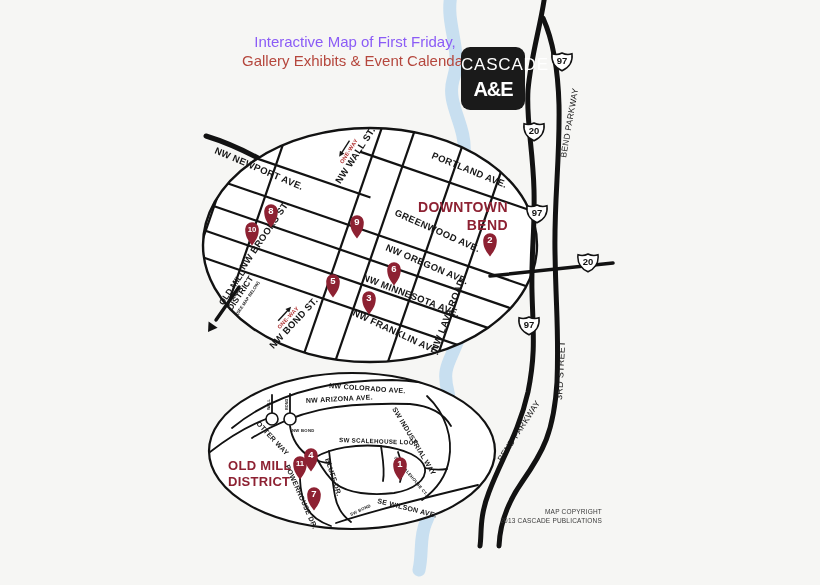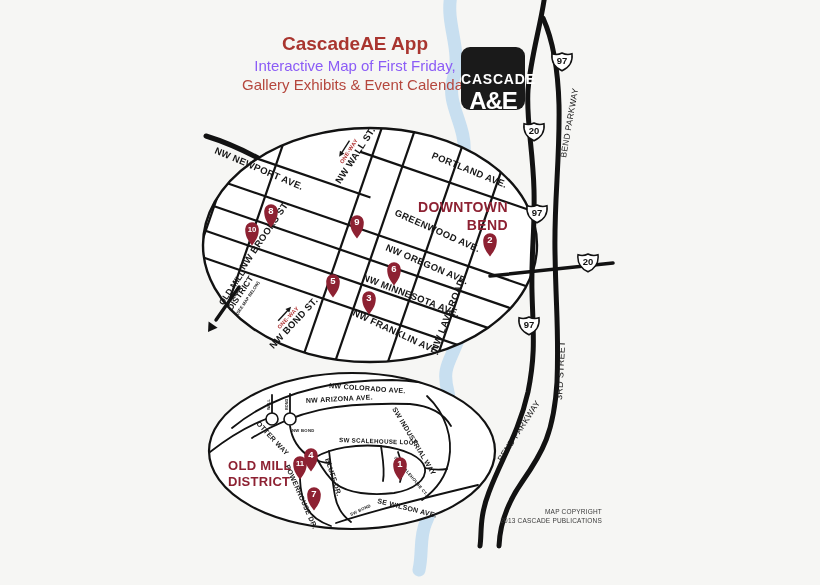--- a/index.html
+++ b/index.html
@@ -7,22 +7,22 @@
          font-family:"Liberation Sans",sans-serif;}
   .map-svg{position:absolute;left:0;top:0;}
   svg text{font-family:"Liberation Sans",sans-serif;}
   .header{position:absolute;left:160px;top:32px;width:390px;text-align:center;}
   .header .h1{font-size:16px;line-height:21px;}
   .header .h2{font-size:19px;line-height:24px;font-weight:bold;}
   .header .h3{font-size:15px;line-height:19px;}
   .header .h4{font-size:15px;line-height:19px;}
   .logo{position:absolute;left:461px;top:47px;width:64px;height:63px;background:#1a1a1a;
         border-radius:9px;color:#fff;text-align:center;}
-  .logo .l1{font-size:14px;font-weight:bold;letter-spacing:.8px;margin-top:24px;}
-  .logo .l2{font-size:24px;font-weight:bold;letter-spacing:-1px;line-height:28px;}
+  .logo .l1{font-size:17px;font-weight:normal;letter-spacing:.8px;margin-top:8px;}
+  .logo .l2{font-size:20px;font-weight:bold;letter-spacing:-1px;line-height:28px;}
   .copyright{position:absolute;right:218px;top:507px;text-align:right;font-size:6.5px;
              line-height:9px;color:#3a3a3a;letter-spacing:.2px;}
 </style>
 </head>
 <body>
 
 <div class="stage" style="background: rgb(246, 246, 244);">
 
   <svg class="map-svg" id="mapSvg" width="820" height="585" viewBox="0 0 820 585">
       <defs>
@@ -183,21 +183,20 @@
         <path d="M0,16.5 C-4.8,10.2 -6.8,6.8 -6.8,0 A6.8,6.8 0 1 1 6.8,0 C6.8,6.8 4.8,10.2 0,16.5 Z" fill="#8d2132"></path>
         <text x="0" y="3.2" font-size="9.5" font-weight="bold" text-anchor="middle" fill="#ffffff">7</text>
       </g>
       <g transform="translate(300 463)">
         <path d="M0,16.5 C-4.8,10.2 -6.8,6.8 -6.8,0 A6.8,6.8 0 1 1 6.8,0 C6.8,6.8 4.8,10.2 0,16.5 Z" fill="#8d2132"></path>
         <text x="0" y="2.8" font-size="7.8" font-weight="bold" text-anchor="middle" fill="#ffffff">11</text>
       </g>
     </svg>
 
   <div class="header">
-    <div class="h2" style="color: rgb(169, 53, 47);">CascadeAE App</div>
     <div class="h3" style="color: #8b5cf6;">Interactive Map of First Friday,</div>
     <div class="h4" style="color: rgb(181, 71, 61);">Gallery Exhibits &amp; Event Calendar</div>
   </div>
 
   <div class="logo" style="background: rgb(26, 26, 26);">
     <div class="l1">CASCADE</div>
     <div class="l2">A&amp;E</div>
   </div>
 
   <div class="copyright">

